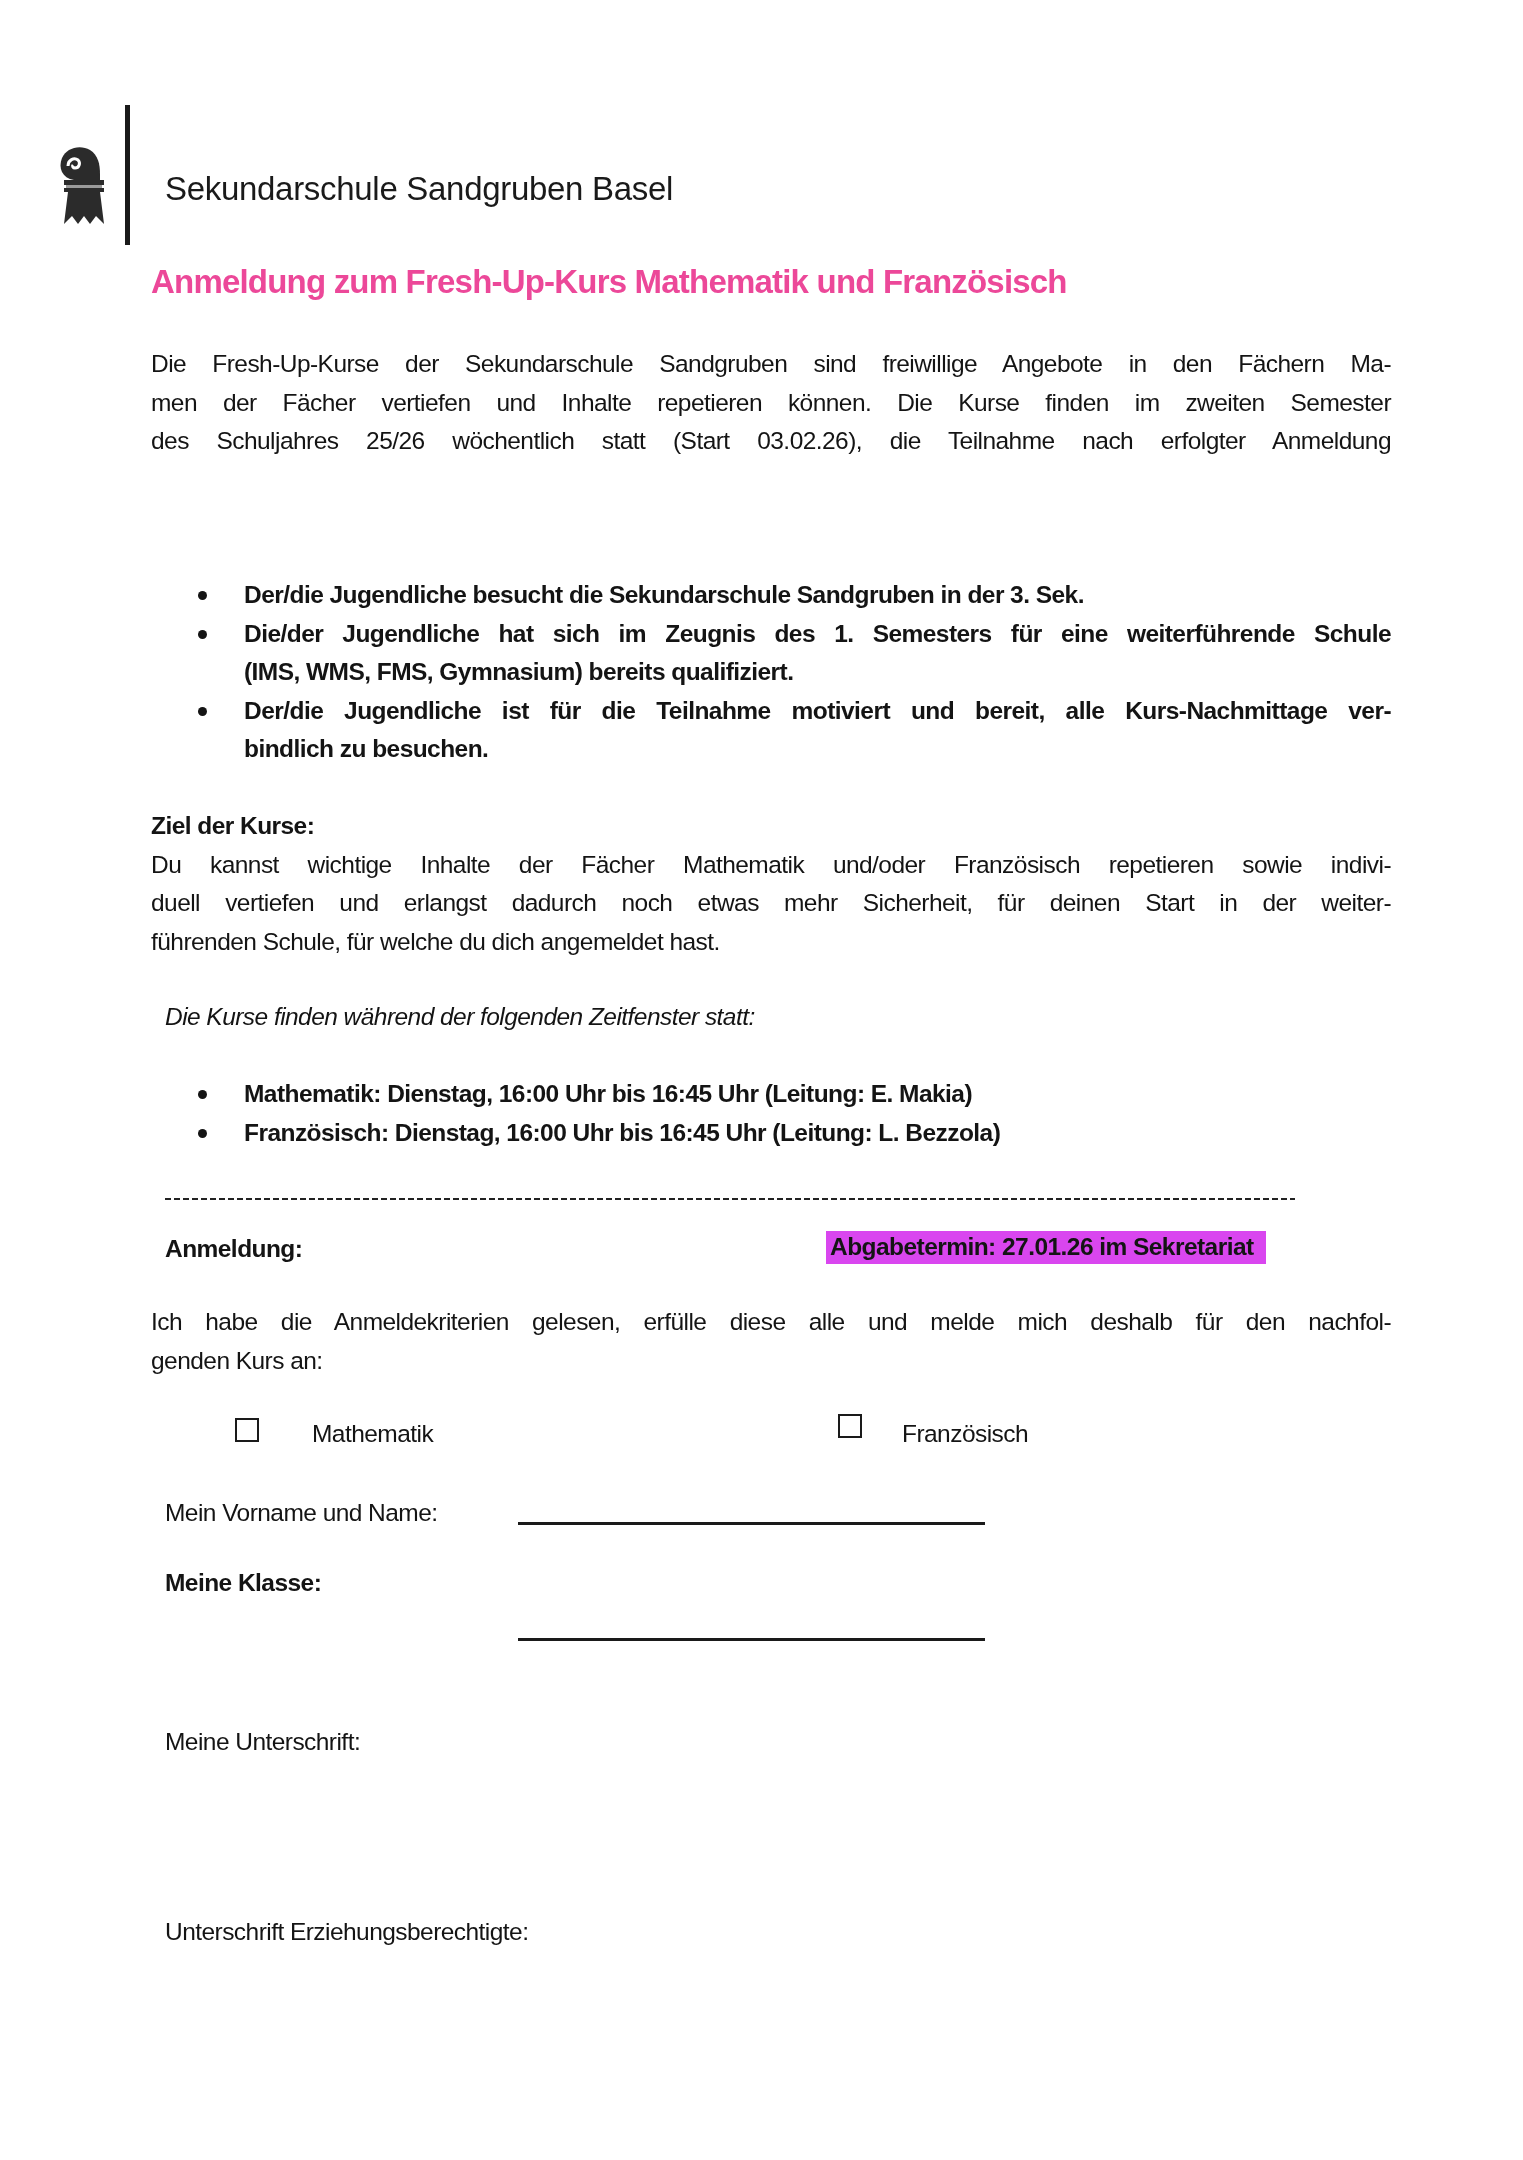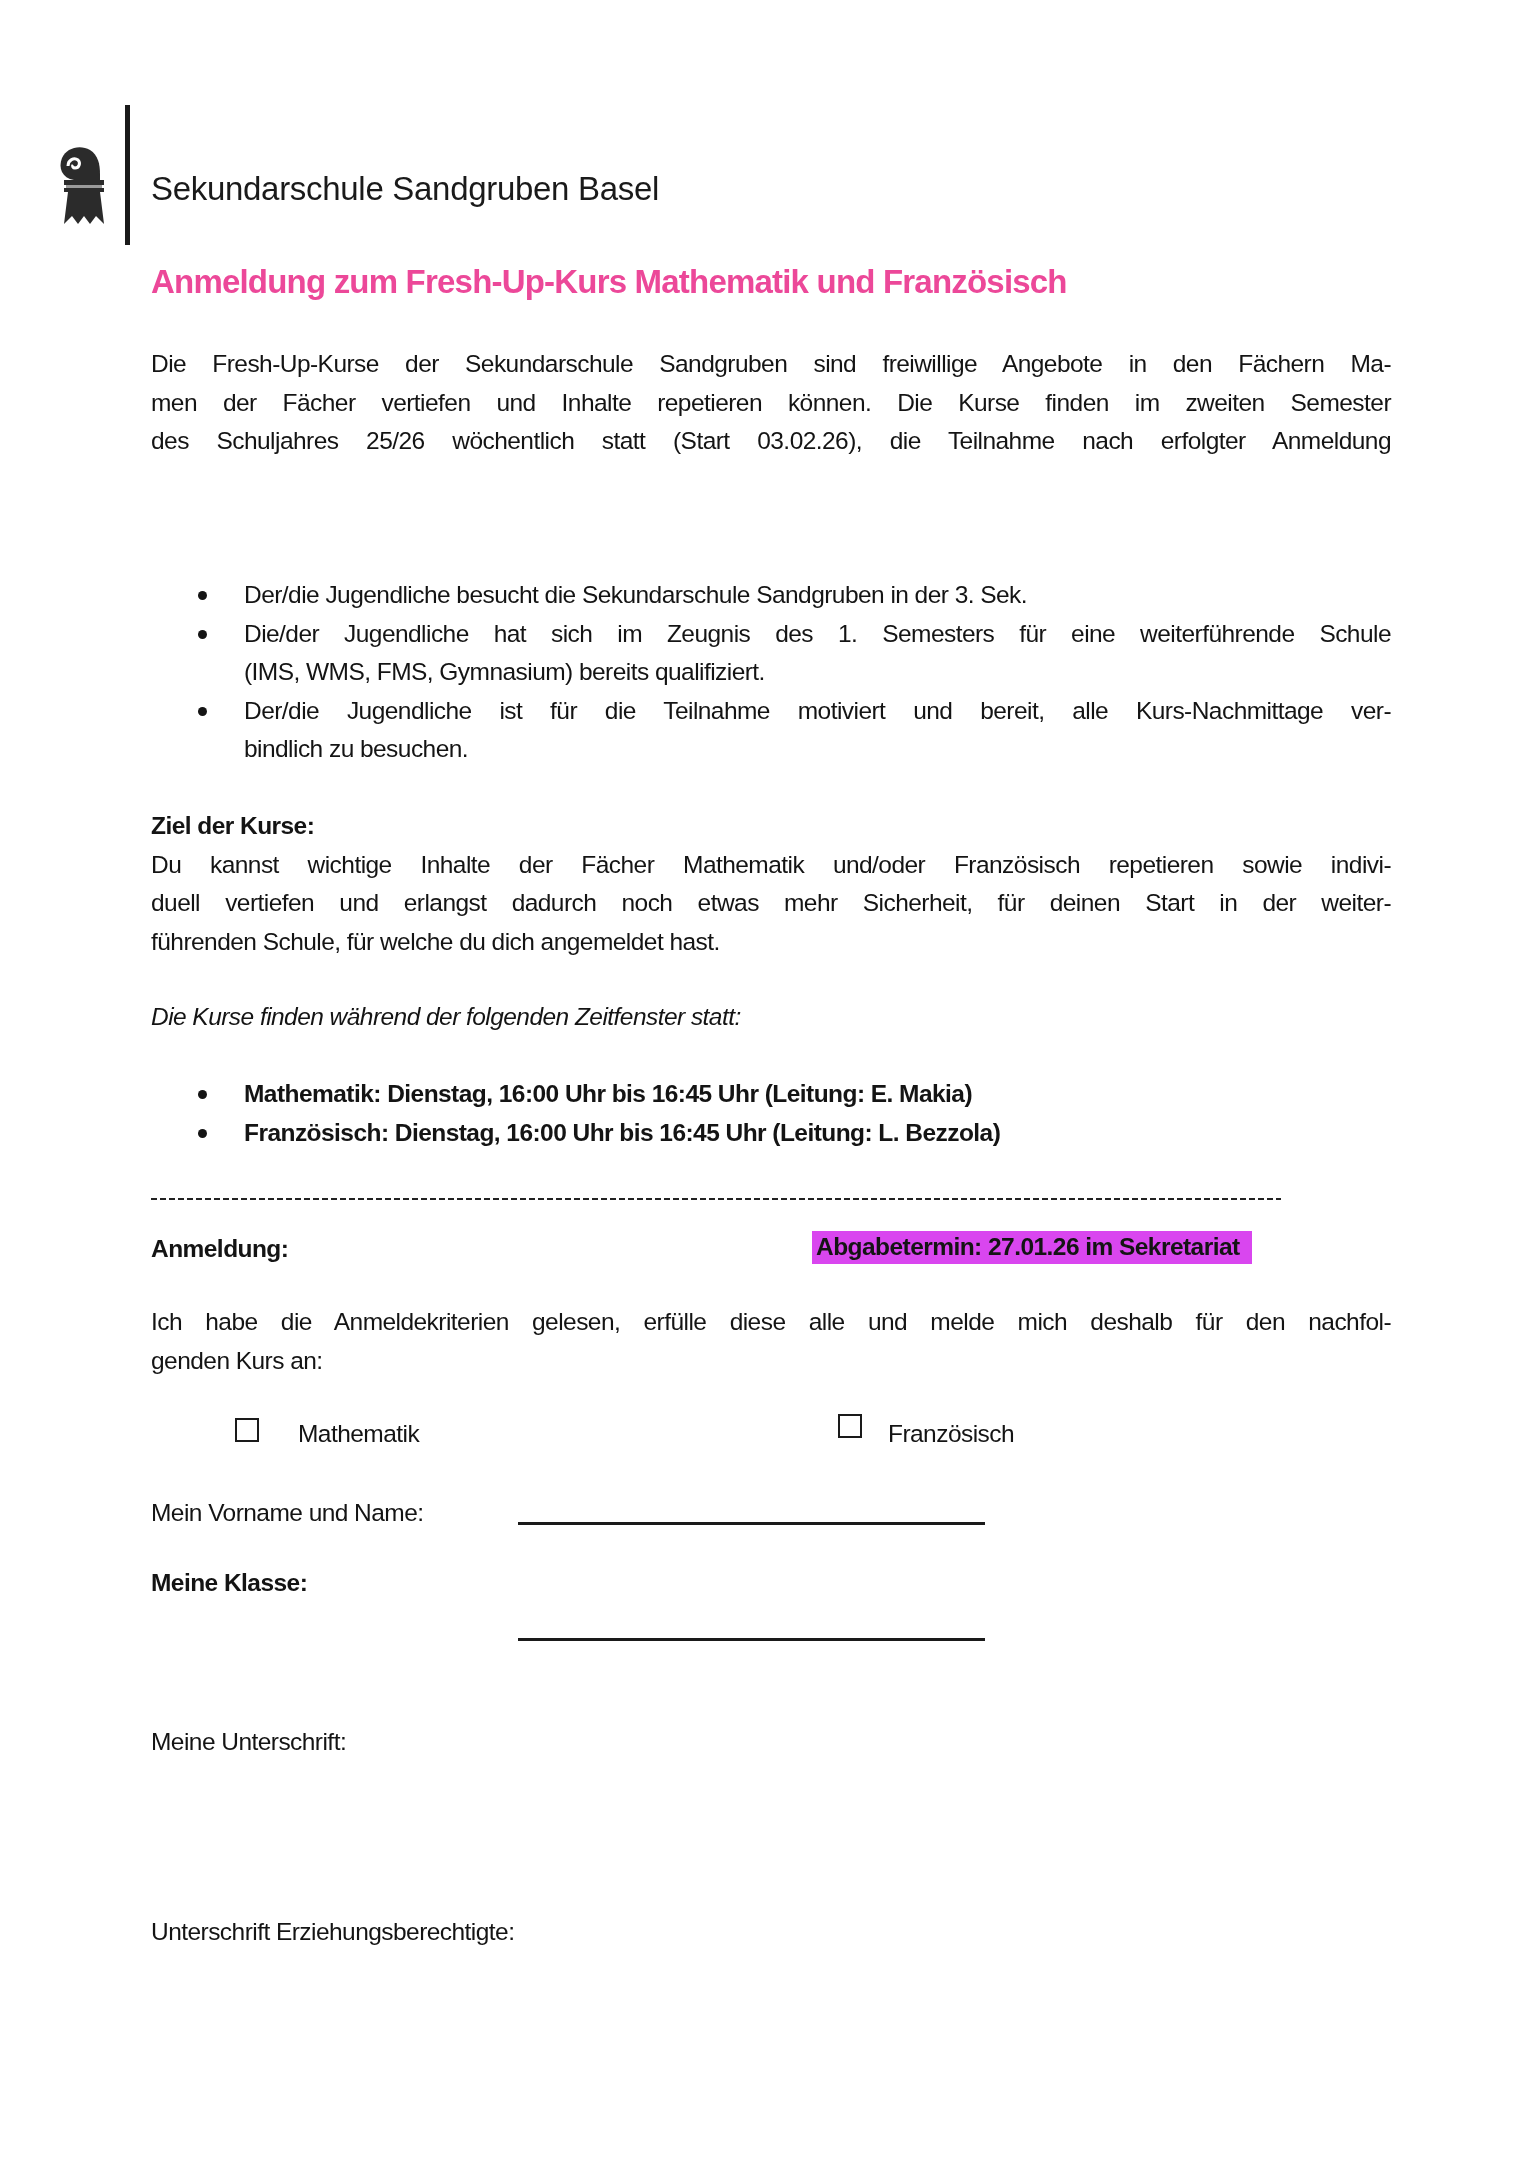--- a/index.html
+++ b/index.html
@@ -1,28 +1,28 @@
 <!DOCTYPE html>
 <html><head>
   <meta charset="utf-8">
   <style>
     html, body { margin: 0; padding: 0; background: #ffffff; }
     body { width: 1523px; height: 2160px; position: relative; overflow: hidden;
            font-family: "Liberation Sans", "DejaVu Sans", sans-serif; color: #141414; }
-    .abs { position: absolute; white-space: nowrap; }
+    .abs { position: absolute; white-space: nowrap; margin-left: 14px; }
     .body-text { font-size: 24.5px; letter-spacing: -0.55px; line-height: 38.5px; }
     .bold { font-weight: bold; }
     .logo { position: absolute; left: 54px; top: 144px; width: 58px; height: 82px; }
     .vbar { position: absolute; left: 125px; top: 105px; width: 5px; height: 140px; background: #1a1a1a; }
     .school-name { left: 151px; top: 170px; font-size: 33px; letter-spacing: -0.3px; color: #1a1a1a; }
     .doc-title { left: 151px; top: 263px; font-size: 33px; font-weight: bold; letter-spacing: -0.8px; color: #ec4899; }
     .para { position: absolute; left: 151px; width: 1240px; }
     .line { display: block; white-space: nowrap; text-align: justify; text-align-last: justify; }
     .line.last { text-align-last: left; }
-    .bullets { position: absolute; left: 151px; width: 1240px; }
+    .bullets { position: absolute; left: 151px; width: 1240px; font-weight: bold; }
     .bullet-item { position: relative; padding-left: 93px; }
     .bullet-dot { position: absolute; left: 47px; top: 15px; width: 9px; height: 9px; border-radius: 50%; background: #141414; }
     .dashes { left: 151px; top: 1198px; width: 1130px; height: 2px; 
               background: repeating-linear-gradient(90deg, #222 0 6px, transparent 6px 9px); }
     .highlight { background: #d946ef; padding: 2px 12px 4px 4px; }
     .checkbox { position: absolute; width: 24px; height: 24px; border: 2px solid #1a1a1a; background: #fff; box-sizing: border-box; }
     .blank-line { position: absolute; height: 3px; background: #1a1a1a; }
   </style>
 </head>
 <body>

